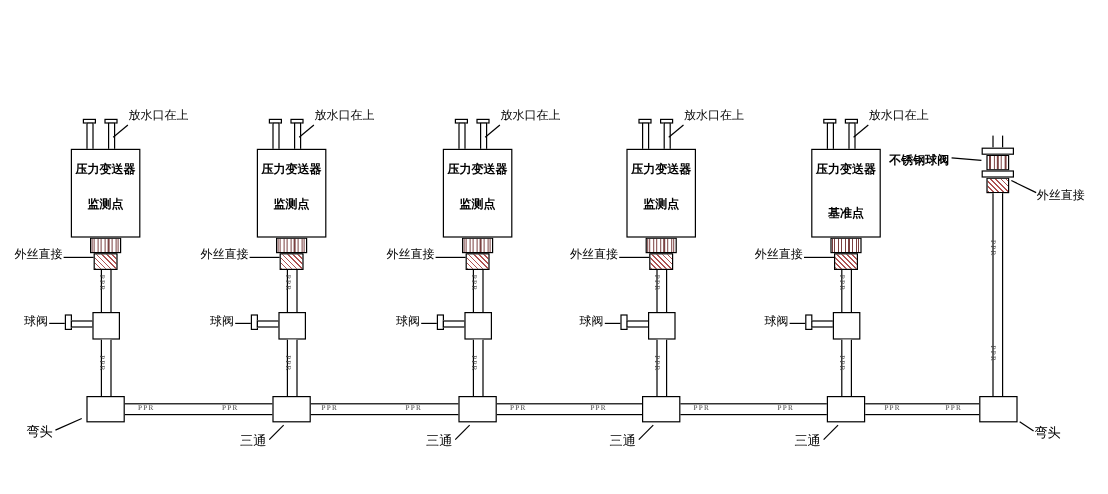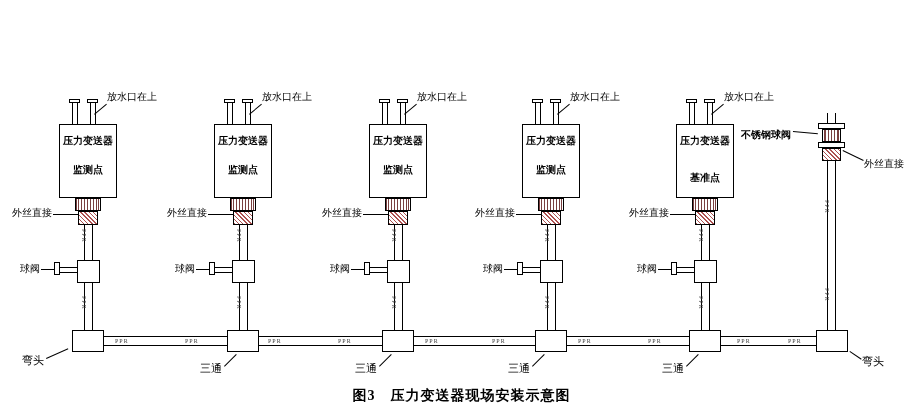--- a/index.html
+++ b/index.html
@@ -241,21 +241,20 @@
   <div class="leader" style="left:843px;top:150px;width:23px;transform:rotate(26deg)"></div>
 
   <div class="pipe-v" style="left:827px;top:161px;width:9px;height:172px"></div>
   <span class="ppr" style="left:830px;top:200px">PPR</span>
   <span class="ppr" style="left:830px;top:288px">PPR</span>
 
   <div class="box fitz" style="left:816px;top:330px;width:32px;height:22px"></div>
   <div class="lbl11" style="left:862px;top:355px">弯头</div>
   <div class="leader" style="left:850px;top:351px;width:14px;transform:rotate(34deg)"></div>
 
-  <div class="caption">图3　压力变送器现场安装示意图</div>
 <span class="ppr-h" style="left: 115px;">PPR</span>
     <span class="ppr-h" style="left: 185px;">PPR</span>
     <span class="ppr-h" style="left: 268px;">PPR</span>
     <span class="ppr-h" style="left: 338px;">PPR</span>
     <span class="ppr-h" style="left: 425px;">PPR</span>
     <span class="ppr-h" style="left: 492px;">PPR</span>
     <span class="ppr-h" style="left: 578px;">PPR</span>
     <span class="ppr-h" style="left: 648px;">PPR</span>
     <span class="ppr-h" style="left: 737px;">PPR</span>
     <span class="ppr-h" style="left: 788px;">PPR</span>

